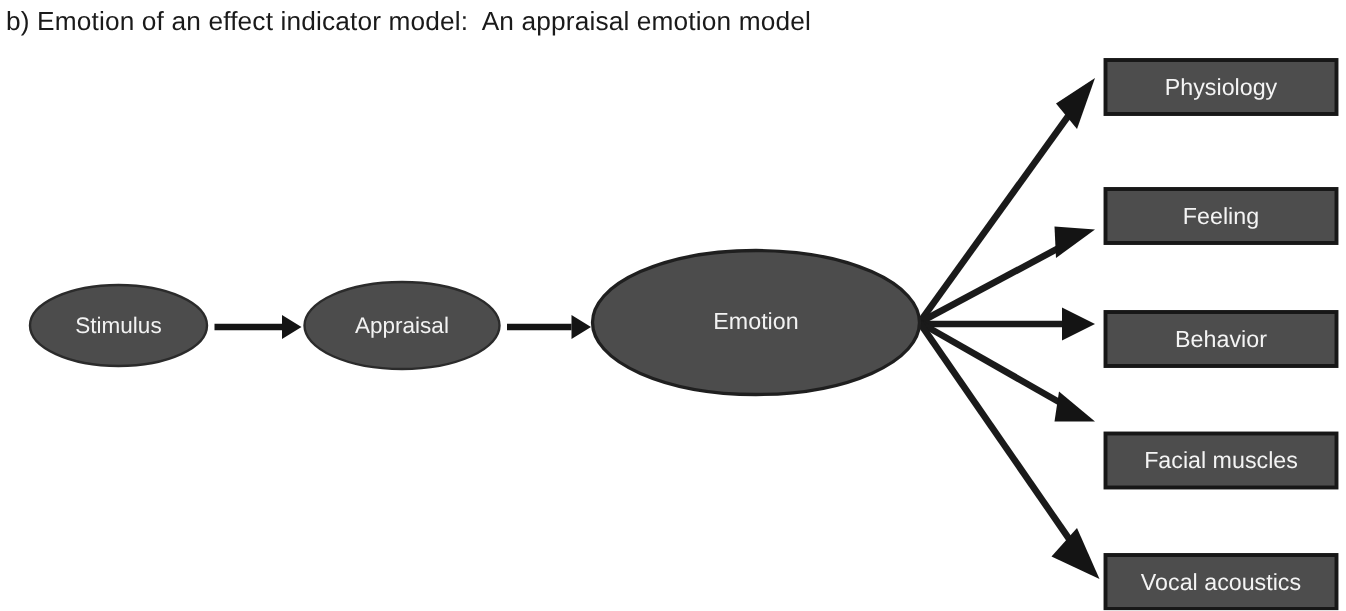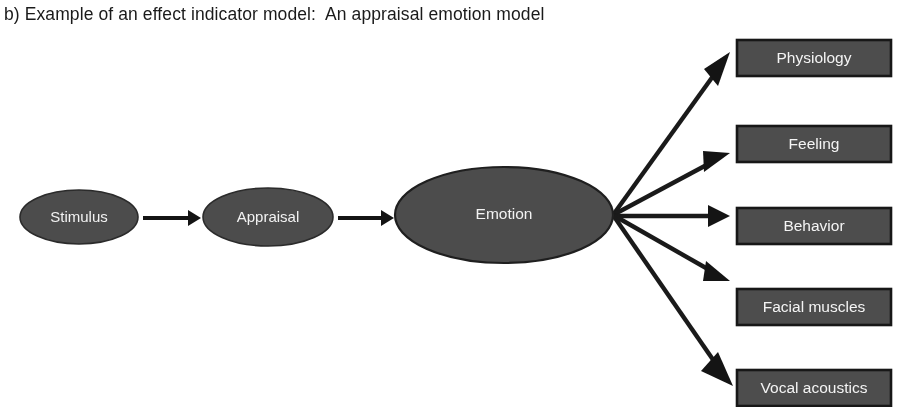--- a/index.html
+++ b/index.html
@@ -82,21 +82,21 @@
   }
   .arrow-head {
     fill: #141414;
   }
 </style>
 </head>
 <body>
 
 <div id="canvas">
 
-  <div id="figure-title">b) Example of an effect indicator model:  An appraisal emotion model</div>
+  <div id="figure-title">b) Emotion of an effect indicator model:  An appraisal emotion model</div>
 
   <svg id="diagram-svg" viewBox="0 0 897 407">
 
     <g>
       <g>
         <line class="flow-arrow" x1="143" y1="218" x2="188" y2="218"></line>
         <polygon class="arrow-head" points="188,210 201,218 188,226"></polygon>
       </g>
       <g>
         <line class="flow-arrow" x1="338" y1="218" x2="381" y2="218"></line>

